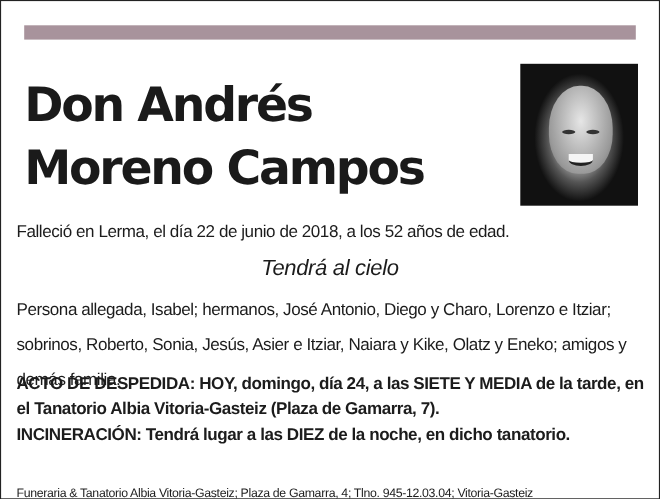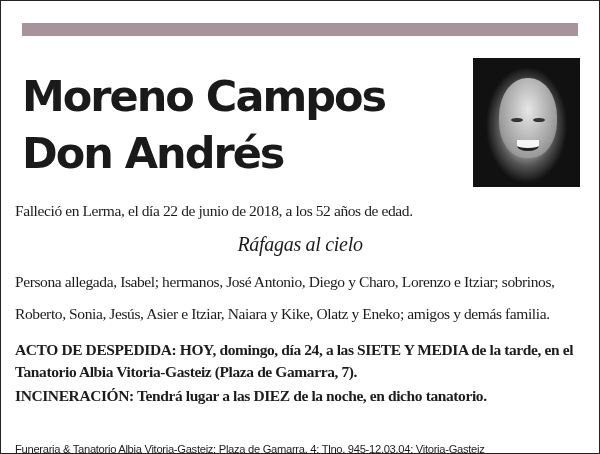--- a/index.html
+++ b/index.html
@@ -4,45 +4,45 @@
 <style>
   html, body { margin:0; padding:0; background:#fff; }
   body { width:600px; height:454px; position:relative; overflow:hidden; font-family:"Liberation Sans", sans-serif; color:#1c1c1c; }
   .frame { position:absolute; left:0; top:0; width:598px; height:452px; border:1px solid #222; }
   .bar { position:absolute; left:22px; top:23px; width:556px; height:13px; background:#a8939c; }
   .name { position:absolute; left:22px; top:68px; font-family:"DejaVu Sans", sans-serif; font-weight:bold; font-size:43px; line-height:57px; letter-spacing:-2px; color:#1a1a1a; }
   .photo { position:absolute; left:473px; top:58px; width:107px; height:129px; background:radial-gradient(ellipse 38% 45% at 50% 52%, #d8d8d8 0%, #a8a8a8 45%, #555 70%, #111 100%); }
   .photo .face { position:absolute; left:26px; top:20px; width:58px; height:80px; border-radius:48% 48% 45% 45%; background:radial-gradient(ellipse at 50% 40%, #e6e6e6, #9a9a9a 70%, #666); }
   .photo .eye { position:absolute; top:40px; width:12px; height:4px; background:#333; border-radius:50%; }
   .photo .mouth { position:absolute; left:18px; top:62px; width:22px; height:8px; border-bottom:3px solid #222; border-radius:0 0 50% 50%; background:#f5f5f5; }
-  .text { position:absolute; left:15px; font-family:Liberation Serif, serif; font-size:15.5px; color:#1c1c1c; letter-spacing:-0.4px; }
+  .text { position:absolute; left:15px; font-family:Liberation Sans, sans-serif; font-size:15.5px; color:#1c1c1c; letter-spacing:-0.4px; }
   .l1 { top:202px; }
   .motto { position:absolute; left:0; width:600px; top:233px; text-align:center; font-style:italic; font-size:20px; letter-spacing:-0.3px; }
   .family { top:266px; line-height:32px; width:575px; }
   .acto { top:339px; line-height:22px; font-weight:bold; width:580px; }
   .incin { top:387px; font-weight:bold; }
   .footer { position:absolute; left:15px; top:431px; font-size:11.2px; letter-spacing:-0.3px; color:#1c1c1c;margin-top:12px; }
 </style>
 </head>
 <body>
 
 <div class="frame"></div>
 <div class="bar"></div>
 
 <div class="name">
+  <div>Don Andrés</div>
   <div>Moreno Campos</div>
-  <div>Don Andrés</div>
 </div>
 
 <div class="photo">
   <div class="face">
     <div class="eye" style="left:12px"></div>
     <div class="eye" style="left:34px"></div>
     <div class="mouth"></div>
   </div>
 </div>
 
 <div class="text l1">Falleció en Lerma, el día 22 de junio de 2018, a los 52 años de edad.</div>
-<div class="text motto">Ráfagas al cielo</div>
+<div class="text motto">Tendrá al cielo</div>
 <div class="text family">Persona allegada, Isabel; hermanos, José Antonio, Diego y Charo, Lorenzo e Itziar; sobrinos, Roberto, Sonia, Jesús, Asier e Itziar, Naiara y Kike, Olatz y Eneko; amigos y demás familia.</div>
 <div class="text acto">ACTO DE DESPEDIDA: HOY, domingo, día 24, a las SIETE Y MEDIA de la tarde, en el Tanatorio Albia Vitoria-Gasteiz (Plaza de  Gamarra, 7).</div>
 <div class="text incin">INCINERACIÓN: Tendrá lugar a las DIEZ de la noche, en dicho tanatorio.</div>
 <div class="footer">Funeraria &amp; Tanatorio Albia Vitoria-Gasteiz; Plaza de Gamarra, 4; Tlno. 945-12.03.04; Vitoria-Gasteiz</div>
 
 </body></html>

